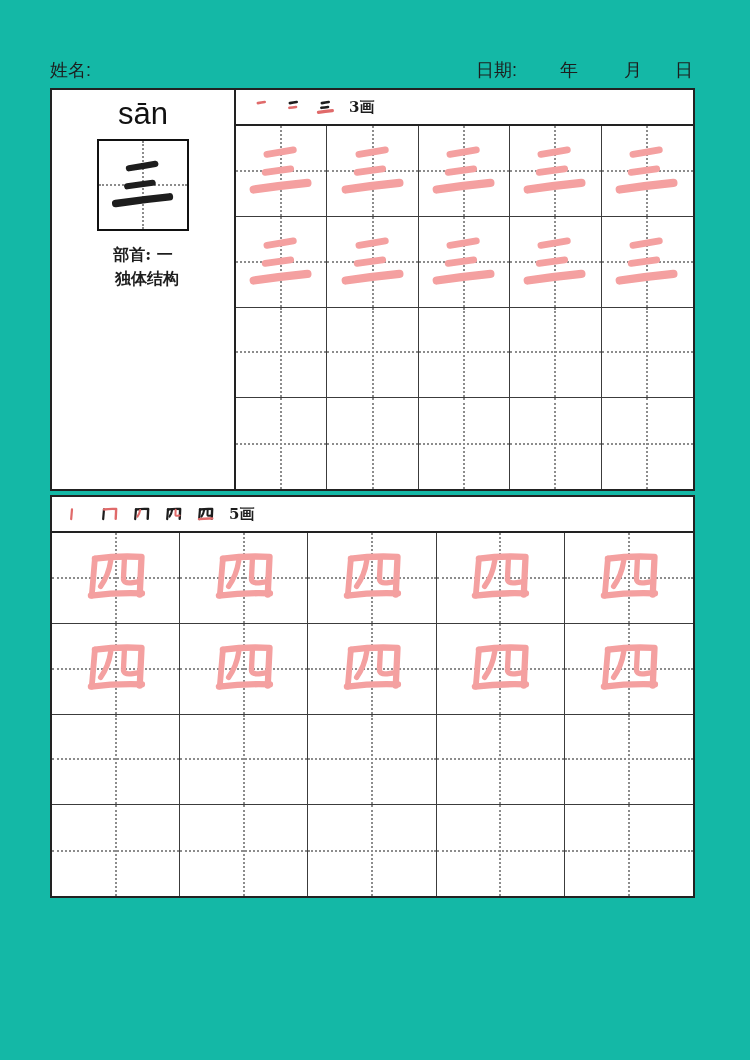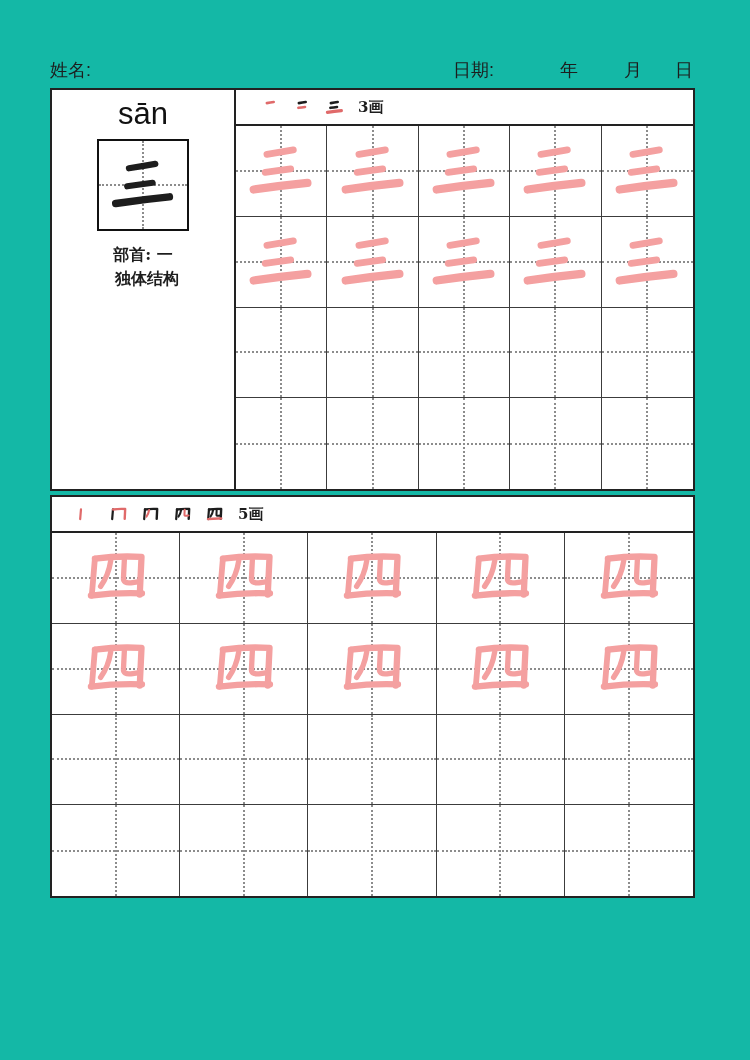--- a/index.html
+++ b/index.html
@@ -4,21 +4,21 @@
 <style>
   html,body{margin:0;padding:0;background:#ffffff;}
   .page{position:relative;width:750px;height:1060px;background:#14b8a6;
         font-family:"Liberation Sans",sans-serif;color:#1d1d1d;overflow:hidden;}
 
   
   .header-row{position:absolute;top:58px;left:50px;width:645px;height:26px;
               font-size:18px;font-weight:500;}
   .header-row span{position:absolute;top:0;white-space:nowrap;}
   .h-name{left:0;}
-  .h-date{left:403px;}
+  .h-date{left:426px;}
   .h-year{left:510px;}
   .h-month{left:574px;}
   .h-day{right:2px;}
 
   
   .section{position:absolute;left:50px;width:645px;height:403px;
            border:2px solid #222;box-sizing:border-box;display:flex;background:#fff;justify-content:flex-end;}
   .section-1{top:88px;}
   .section-2{top:495px;}
 
@@ -29,21 +29,21 @@
   .char-box{position:relative;width:92px;height:92px;margin-top:6px;
             border:2px solid #111;box-sizing:border-box;}
   .radical{margin-top:13px;font-size:16px;line-height:21px;
            font-family:"DejaVu Serif","Liberation Serif",serif;font-weight:bold;}
   .structure{margin-top:3px;font-size:16px;line-height:21px;
              font-family:Liberation Sans, sans-serif;font-weight:bold;margin-left:8px;}
 
   
   .right{flex:1;display:flex;flex-direction:column;min-width:0;}
   .stroke-row{height:36px;flex:0 0 36px;border-bottom:2px solid #222;box-sizing:border-box;
-              display:flex;align-items:center;padding-left:23px;}
+              display:flex;align-items:center;padding-left:14px;}
   .step-glyph{width:23px;height:23px;margin-right:9px;flex:0 0 auto;}
   .stroke-count{font-size:15px;margin-left:3px;font-weight:bold;
                 font-family:"DejaVu Serif","Liberation Serif",serif;}
   .grid{flex:1;display:grid;grid-template-columns:repeat(5,1fr);grid-template-rows:repeat(4,1fr);}
   .cell{position:relative;border-right:1.5px solid #3c3c3c;border-bottom:1.5px solid #3c3c3c;
         box-sizing:border-box;overflow:hidden;}
   .cell.no-r{border-right:none;}
   .cell.no-b{border-bottom:none;}
 
   

